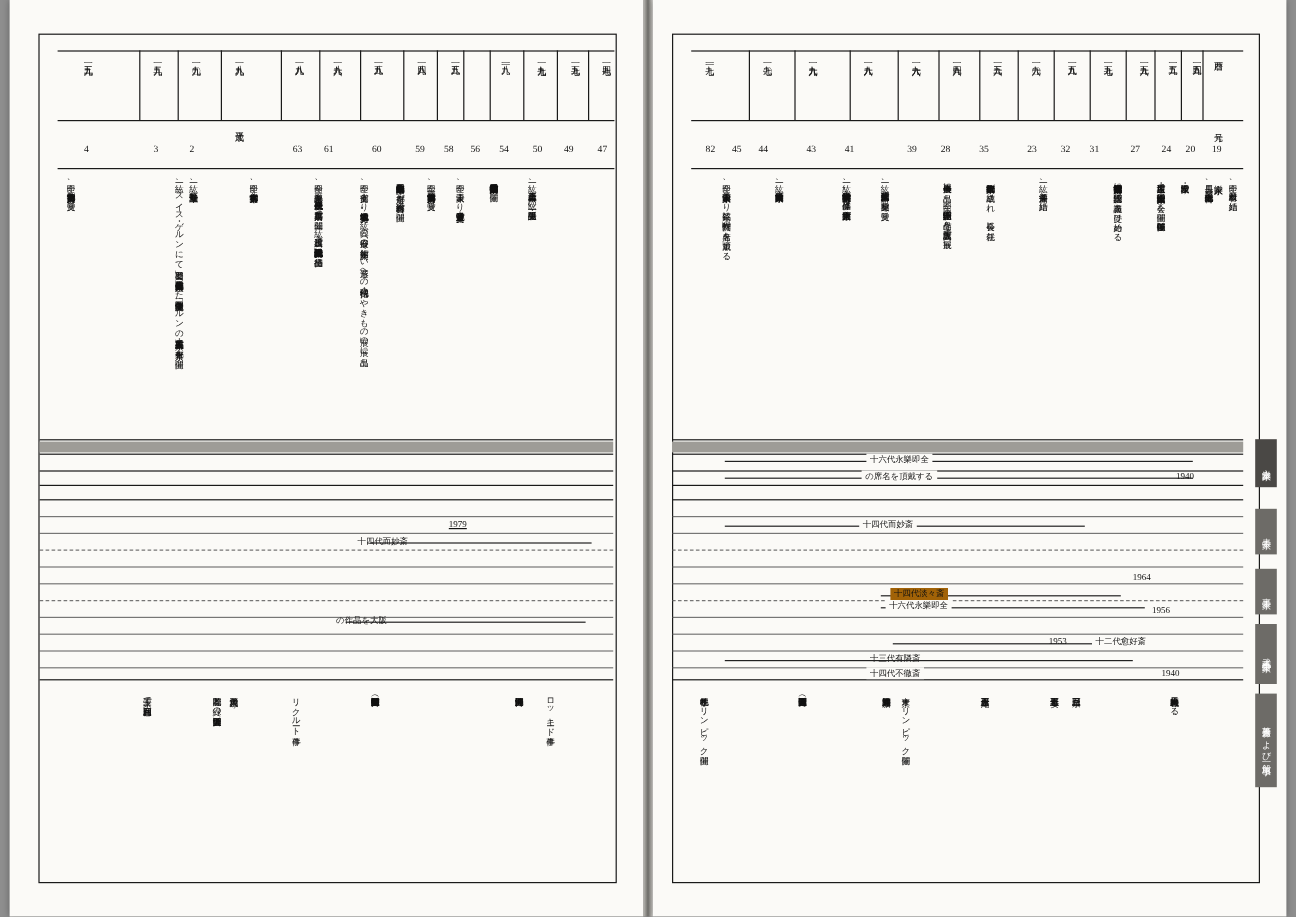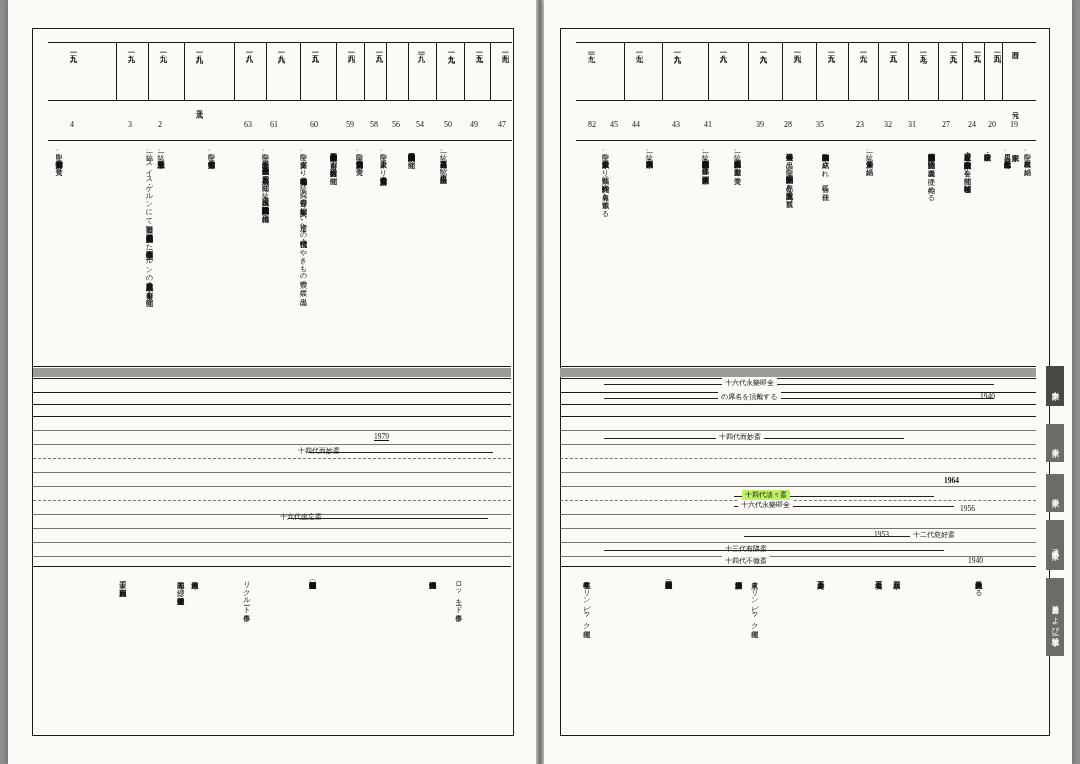--- a/index.html
+++ b/index.html
@@ -103,21 +103,21 @@
     <div class="thinline" style="left:25px;top:528px;width:478px;"></div>
     <div class="thinline" style="left:25px;top:542px;width:478px;"></div>
     <div class="thinline" style="left:25px;top:556px;width:478px;"></div>
     <div class="hline" style="left:25px;top:566px;width:478px;"></div>
 
     <div class="lifebar" style="left:300px;top:452px;width:185px;"></div>
     <div class="lifeline" style="left:290px;top:446px;">十四代而妙斎</div>
     <div class="yr" style="left:366px;top:432px;text-decoration:underline;">1979</div>
 
     <div class="lifebar" style="left:280px;top:518px;width:200px;"></div>
-    <div class="lifeline" style="left:272px;top:512px;">十六代坐忘斎</div>
+    <div class="lifeline" style="left:272px;top:512px;">の作品を大阪</div>
 
     <div class="footnote" style="left:110px;top:576px;height:120px;">三千家で利休四百回忌</div>
     <div class="footnote" style="left:168px;top:576px;height:120px;">国際花と緑の博覧会開催（大阪）</div>
     <div class="footnote" style="left:182px;top:576px;height:120px;">消費税導入</div>
     <div class="footnote" style="left:234px;top:576px;height:120px;">リクルート事件</div>
     <div class="footnote" style="left:300px;top:576px;height:128px;">国際科学技術博覧会開催（筑波）</div>
     <div class="footnote" style="left:420px;top:576px;height:128px;">沖縄海洋博覧会開催</div>
     <div class="footnote" style="left:446px;top:576px;height:120px;">ロッキード事件</div>
 
     <div class="vline" style="left:108px;top:42px;height:58px;"></div>
@@ -227,22 +227,22 @@
     <div class="lifeline" style="left:178px;top:378px;background:#fbfaf7;padding:0 3px;">十六代永樂即全</div>
 
     <div class="lifebar" style="left:60px;top:398px;width:390px;"></div>
     <div class="lifeline" style="left:174px;top:392px;background:#fbfaf7;padding:0 3px;">の席名を頂戴する</div>
     <div class="yr" style="left:436px;top:392px;">1940</div>
 
     <div class="lifebar" style="left:60px;top:438px;width:300px;"></div>
     <div class="lifeline" style="left:172px;top:432px;background:#fbfaf7;padding:0 3px;">十四代而妙斎</div>
 
     <div class="lifebar" style="left:190px;top:496px;width:200px;"></div>
-    <div class="lifeline" style="left:198px;top:490px;background:#bef264;padding:0 3px;">十四代淡々斎</div>
-    <div class="yr" style="left:400px;top:476px;font-weight:bold;">1964</div>
+    <div class="lifeline" style="left:198px;top:490px;background:#a16207;padding:0 3px;">十四代淡々斎</div>
+    <div class="yr" style="left:400px;top:476px;">1964</div>
 
     <div class="lifebar" style="left:190px;top:506px;width:220px;"></div>
     <div class="lifeline" style="left:194px;top:500px;background:#fbfaf7;padding:0 3px;">十六代永樂即全</div>
     <div class="yr" style="left:416px;top:504px;">1956</div>
 
     <div class="lifebar" style="left:200px;top:536px;width:190px;"></div>
     <div class="lifeline" style="left:366px;top:530px;background:#fbfaf7;padding:0 3px;">十二代愈好斎</div>
     <div class="yr" style="left:330px;top:530px;">1953</div>
 
     <div class="lifeline" style="left:178px;top:544px;background:#fbfaf7;padding:0 3px;">十三代有隣斎</div>

